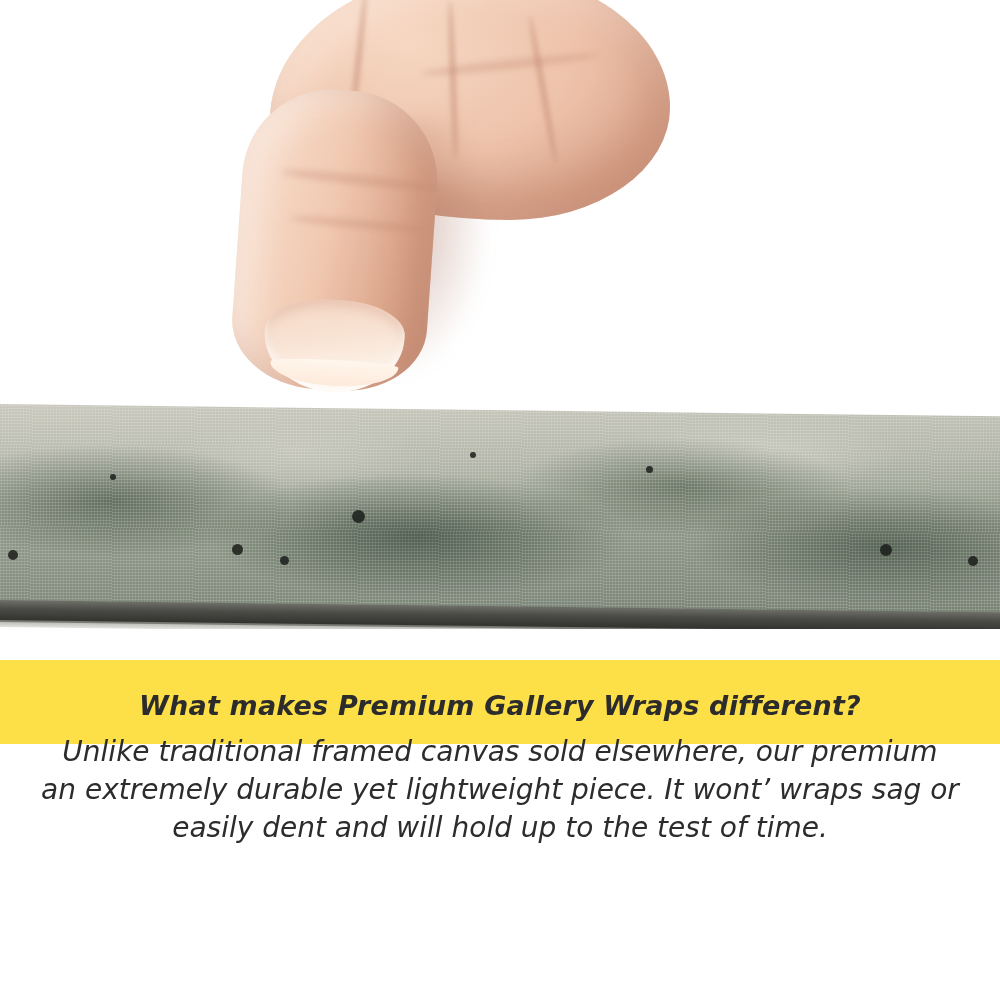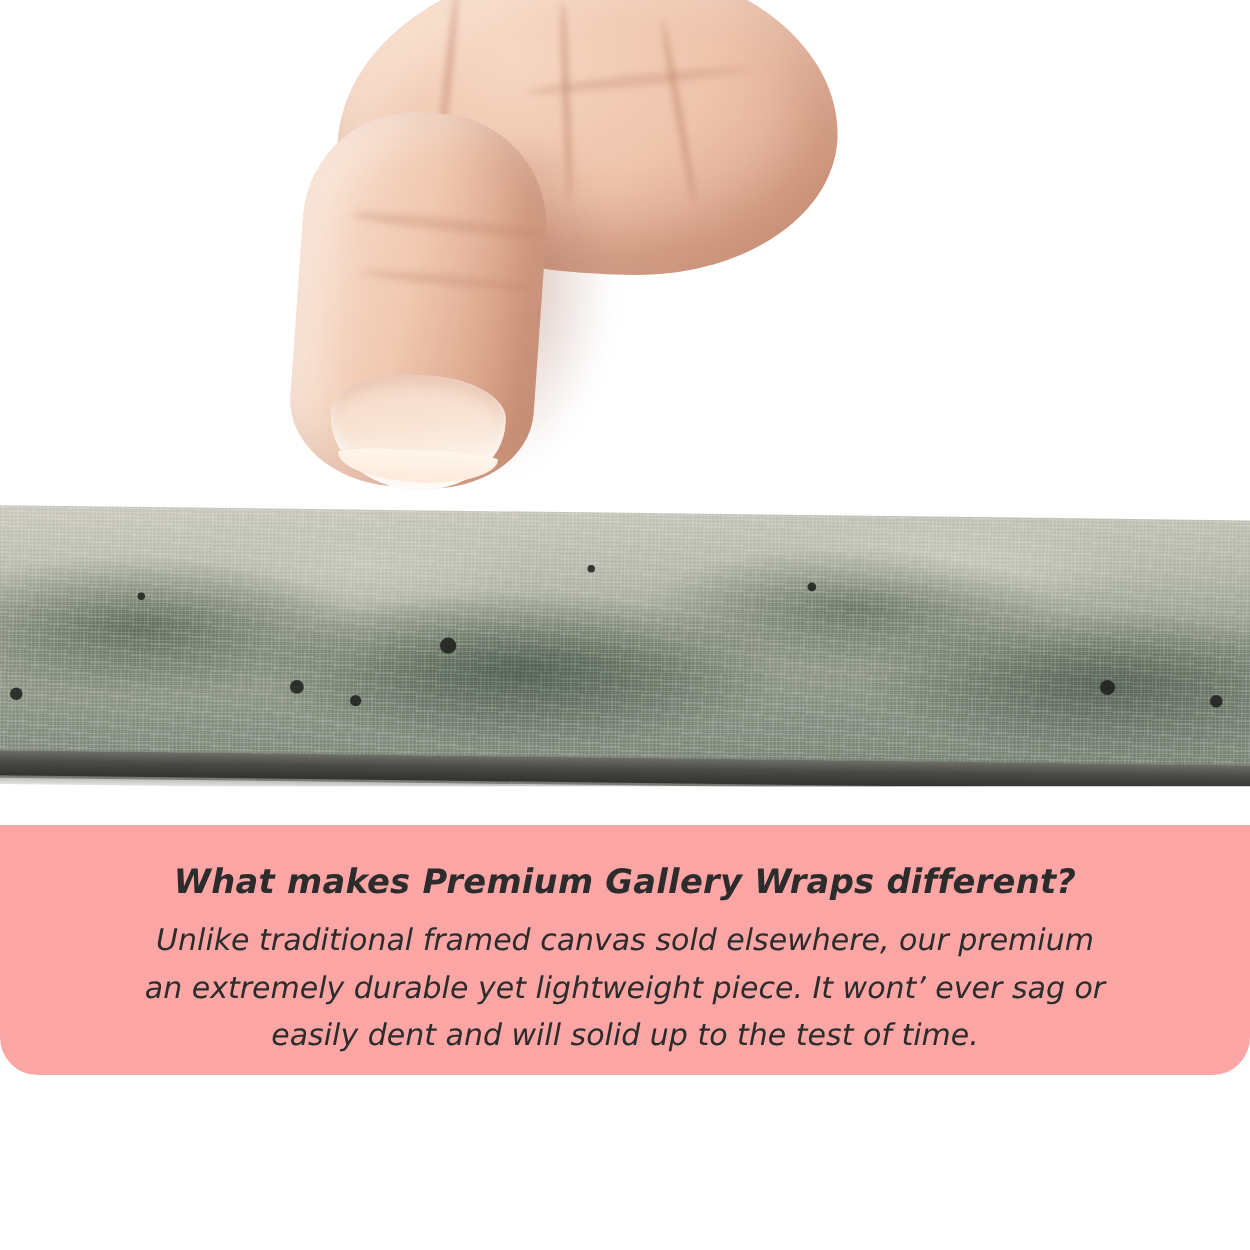--- a/index.html
+++ b/index.html
@@ -6,23 +6,22 @@
   html, body {
     width: 1000px;
     height: 1000px;
     background: #ffffff;
     font-family: "DejaVu Sans", sans-serif;
     overflow: hidden;
   }
   .page {
     position: relative;
     width: 1000px;
-    height: 860px;
-    background: #fca5a5;
-    border-radius: 30px;
+    height: 744px;
+    background: #fde047;
   }
 
   
   .photo {
     position: absolute;
     left: 0;
     top: 0;
     width: 1000px;
     height: 660px;
     background: #ffffff;
@@ -188,21 +187,21 @@
     font-family: "DejaVu Sans", sans-serif;
     font-style: italic;
   }
   .caption-heading {
     font-size: 27px;
     font-weight: 600;
     letter-spacing: 0.2px;
     margin-bottom: 12px;
   }
   .caption-line {
-    font-size: 24px;
+    font-size: 28px;
     line-height: 38px;
     font-weight: 400;
     text-align: center;
   }
 </style>
 </head>
 <body>
 
 <div class="page">
 
@@ -238,17 +237,17 @@
 
       <div class="slab-edge"></div>
       <div class="slab-underline"></div>
     </div>
 
   </div>
 
   <div class="caption">
     <div class="caption-heading">What makes Premium Gallery Wraps different?</div>
     <div class="caption-line">Unlike traditional framed canvas sold elsewhere, our premium</div>
-    <div class="caption-line">an extremely durable yet lightweight piece. It wont’ ever sag or</div>
-    <div class="caption-line">easily dent and will solid up to the test of time.</div>
+    <div class="caption-line">an extremely durable yet lightweight piece. It wont’ wraps sag or</div>
+    <div class="caption-line">easily dent and will hold up to the test of time.</div>
   </div>
 
 </div>
 
 </body></html>

